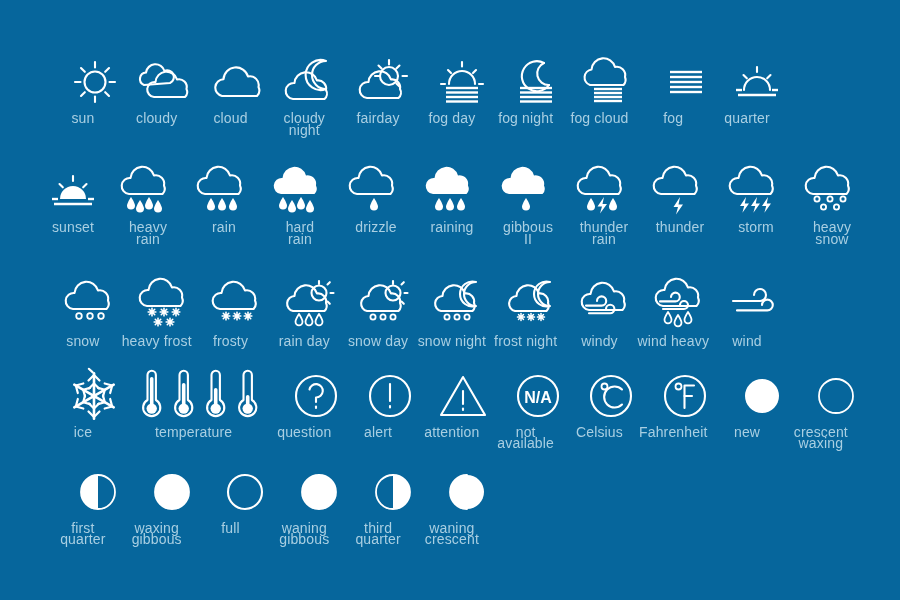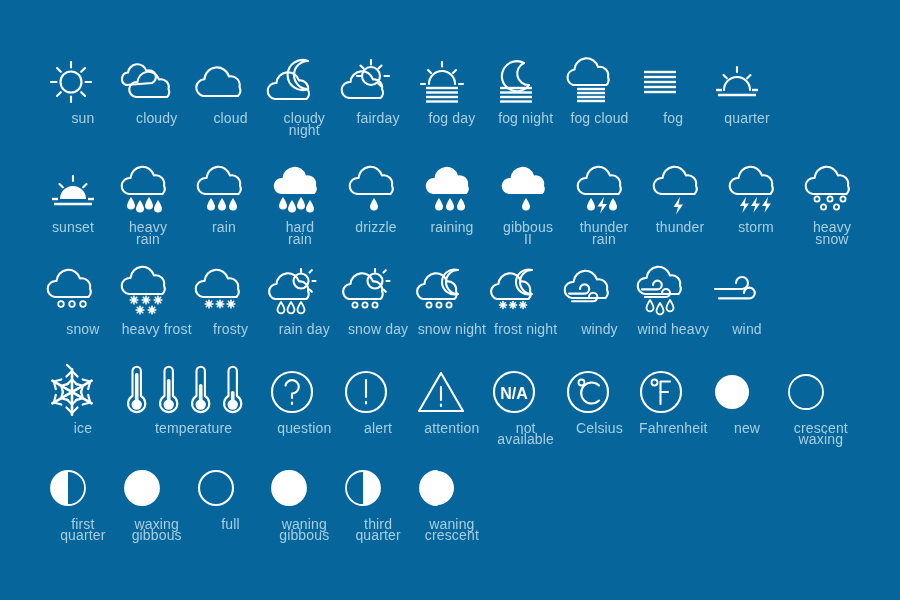--- a/index.html
+++ b/index.html
@@ -21,34 +21,34 @@
     width:812px;
   }
   .cell{
     width:73.8px;
     display:flex;flex-direction:column;align-items:center;
     box-sizing:border-box;
   }
   .cell.wide{width:147.6px;}
   .art{
     height:52px;width:100%;
-    display:flex;align-items:center;justify-content:flex-start;
+    display:flex;align-items:center;justify-content:flex-end;
   }
   .label{
     margin-top:5px;
     font-size:14px;
     line-height:11.5px;
     color:#a9cfe2;
     text-align:center;
     letter-spacing:.15px;
     white-space:pre-line;
   }
   .r1{margin-bottom:29px;}
-  .r2{margin-bottom:22px;gap:20px;}
-  .r3{margin-bottom:30px;}
+  .r2{margin-bottom:34px;gap:20px;}
+  .r3{margin-bottom:22px;}
   .r4{margin-bottom:16px;}
   svg{display:block;overflow:visible;}
   .stroke{fill:none;stroke:#ffffff;stroke-width:2.1;stroke-linecap:round;stroke-linejoin:round;}
   .stroke-thin{fill:none;stroke:#ffffff;stroke-width:1.8;stroke-linecap:round;stroke-linejoin:round;}
   .solid{fill:#ffffff;stroke:none;}
   .bar{fill:none;stroke:#ffffff;stroke-width:2.4;stroke-linecap:butt;}
   .txt{fill:#ffffff;font-family:"Liberation Sans",sans-serif;font-weight:bold;}
 </style>
 </head>
 <body>

